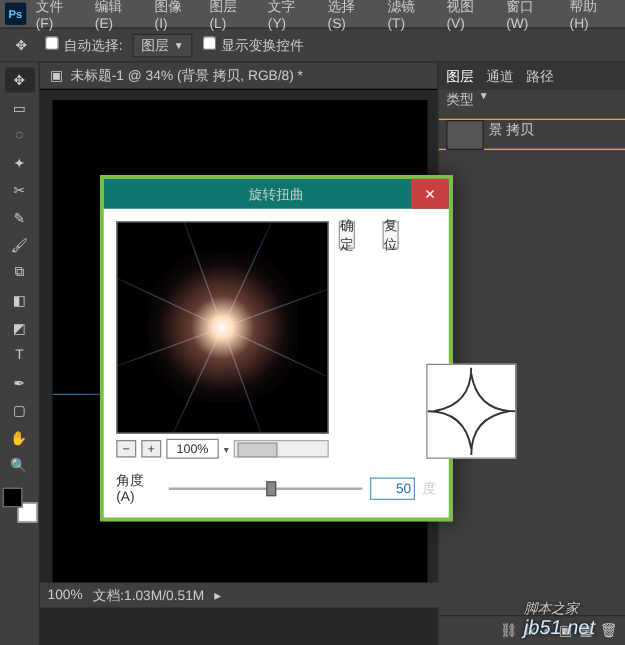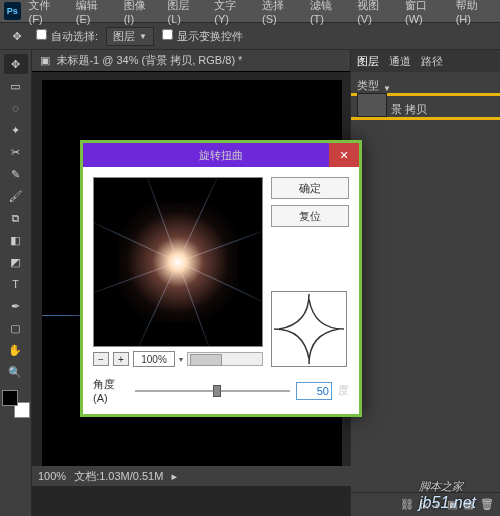--- a/index.html
+++ b/index.html
@@ -21,37 +21,37 @@
 .swatch-fg{position:absolute;top:0;left:0;width:16px;height:16px;background:#000;border:1px solid #888}
 .swatch-bg{position:absolute;bottom:0;right:0;width:16px;height:16px;background:#fff;border:1px solid #888}
 .canvas-area{flex:1;background:#262626;position:relative;overflow:hidden}
 .doc-tab{height:22px;background:#3f3f3f;display:flex;align-items:center;padding:0 8px;gap:6px;font-size:10px;border-bottom:1px solid #000}
 .canvas{position:absolute;top:30px;left:10px;width:300px;height:400px;background:#000}
 .canvas-line{position:absolute;top:235px;left:0;right:0;height:1px;background:#3a6a9a}
 .statusbar{position:absolute;bottom:30px;left:32px;height:20px;background:#3f3f3f;display:flex;align-items:center;padding:0 6px;gap:8px;font-size:10px;width:320px}
 .panels{width:150px;background:#3f3f3f;border-left:1px solid #2a2a2a;display:flex;flex-direction:column}
 .panel-tabs{height:22px;background:#353535;display:flex;align-items:center;padding:0 6px;gap:10px;font-size:10px}
 .panel-tabs .act{color:#fff}
-.panel-row{height:24px;display:flex;align-items:flex-end;padding:0 6px;gap:4px;border-bottom:3px solid #eab308}
+.panel-row{height:24px;display:flex;align-items:flex-start;padding:0 6px;gap:4px;border-bottom:1px solid #eab308}
 .layer-thumb{width:30px;height:24px;background:#555;border:1px solid #222}
 .panel-actions{height:24px;display:flex;align-items:center;justify-content:flex-end;padding:0 6px;gap:6px;margin-top:auto;border-top:1px solid #2a2a2a}
 .dialog{position:absolute;top:140px;left:80px;width:282px;background:#fff;border:3px solid #7ac142;box-shadow:0 0 20px rgba(0,0,0,0.6)}
-.dlg-title{height:24px;background:#6d28d9;display:flex;align-items:center;justify-content:center;position:relative;color:#333;font-size:12px}
+.dlg-title{height:24px;background:#0f766e;display:flex;align-items:center;justify-content:center;position:relative;color:#333;font-size:12px}
 .dlg-close{position:absolute;right:0;top:0;width:30px;height:24px;background:#c94040;color:#fff;display:flex;align-items:center;justify-content:center;cursor:pointer}
 .dlg-body{padding:10px;display:flex;gap:8px}
 .preview{width:170px}
 .preview-img{width:170px;height:170px;border:1px solid #888;background:#000;position:relative;overflow:hidden}
 .flare{position:absolute;top:50%;left:50%;width:120px;height:120px;transform:translate(-50%,-50%);background:radial-gradient(circle,#fff 0%,#ffddbb 10%,rgba(200,120,100,0.5) 30%,rgba(80,40,40,0.2) 60%,transparent 80%)}
 .ray{position:absolute;top:50%;left:50%;width:220px;height:1px;background:linear-gradient(90deg,transparent,#6a8ab0,transparent);transform-origin:center}
 .preview-ctrl{display:flex;align-items:center;gap:4px;margin-top:4px}
 .zoom-btn{width:16px;height:14px;border:1px solid #888;background:#eee;display:flex;align-items:center;justify-content:center;color:#333;font-size:10px;cursor:pointer}
 .zoom-val{width:42px;height:16px;border:1px solid #888;font-size:10px;color:#333;text-align:center}
 .scrollbar{flex:1;height:14px;border:1px solid #aaa;background:#eee;position:relative}
 .scrollbar::after{content:"";position:absolute;left:2px;top:1px;width:30px;height:10px;background:#ccc;border:1px solid #999}
-.side{width:82px;display:flex;flex-direction:column;gap:6px}
+.side{width:82px;display:flex;gap:22px}
 .dlg-btn{height:22px;border:1px solid #999;background:#f5f5f5;color:#333;display:flex;align-items:center;justify-content:center;cursor:pointer;font-size:11px}
 .curve-preview{width:76px;height:76px;border:1px solid #888;background:#fff;margin-top:auto;display:flex;align-items:center;justify-content:center}
 .angle-row{padding:0 10px 10px;display:flex;align-items:center;gap:6px;color:#333}
 .angle-row label{color:#333}
 .angle-input{width:36px;height:18px;border:1px solid #5b9bd5;color:#1a6fc9;text-align:right;padding:0 2px;font-size:11px}
 .slider{width:160px;height:16px;position:relative}
 .slider::before{content:"";position:absolute;top:7px;left:0;right:0;height:2px;background:#aaa}
 .slider-thumb{position:absolute;top:2px;left:78px;width:8px;height:12px;background:#888;border:1px solid #555}
 .watermark{position:absolute;bottom:4px;right:24px;font-size:15px;color:#fff;font-style:italic;text-shadow:0 0 3px #000}
 .watermark .sub{font-size:16px;display:block;text-align:right;color:#d0e8ff}

